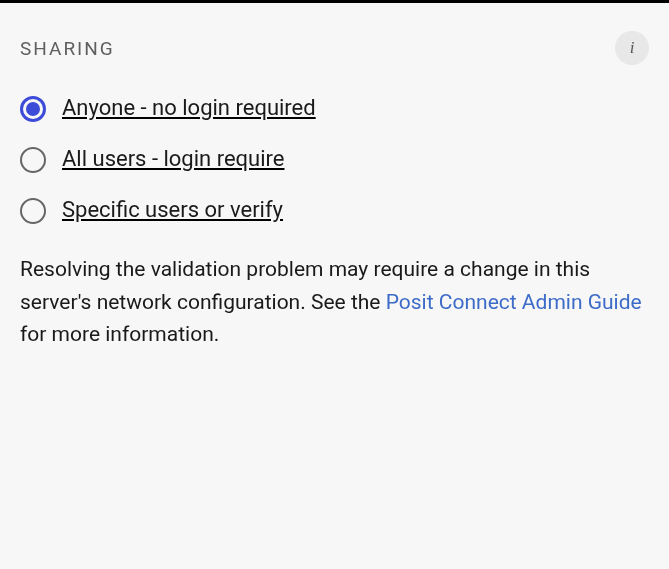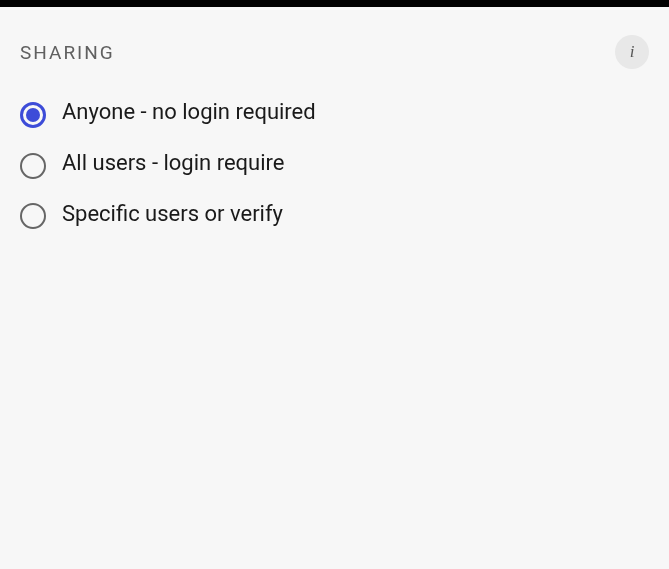--- a/index.html
+++ b/index.html
@@ -9,21 +9,21 @@
     }
     body {
       font-family: -apple-system, BlinkMacSystemFont, "Segoe UI", Roboto, Helvetica, Arial, sans-serif;
       background: #f7f7f7;
       width: 669px;
       height: 569px;
       padding: 0;
     }
     .container {
       padding: 0 20px 20px 20px;
-      border-top: 7px solid #000000;
+      border-top: 3px solid #000000;
     }
     .header-row {
       display: flex;
       justify-content: space-between;
       align-items: center;
       padding-top: 28px;
       padding-bottom: 18px;
     }
     .section-title {
       font-size: 19px;
@@ -40,23 +40,24 @@
       align-items: center;
       justify-content: center;
       font-family: Georgia, serif;
       font-style: italic;
       font-size: 17px;
       color: #555;
       cursor: pointer;
     }
     .radio-option {
       display: flex;
-      align-items: flex-end;
+      align-items: center;
       padding: 10px 0;
       cursor: pointer;
+      text-decoration: underline;
     }
     .radio-circle {
       width: 26px;
       height: 26px;
       border-radius: 50%;
       border: 2.5px solid #666;
       margin-right: 16px;
       flex-shrink: 0;
       display: flex;
       align-items: center;
@@ -116,13 +117,16 @@
   <div class="radio-option">
     <div class="radio-circle"></div>
     <div class="radio-label">All users - login require</div>
   </div>
 
   <div class="radio-option">
     <div class="radio-circle"></div>
     <div class="radio-label">Specific users or verify</div>
   </div>
 
+  <div class="info-text">
+    <span>Resolving the validation problem may require a change in this server's network configuration. See the </span><a class="info-link">Posit Connect Admin Guide</a><span> for more information.</span>
+  </div>
 </div>
 
 </body></html>

